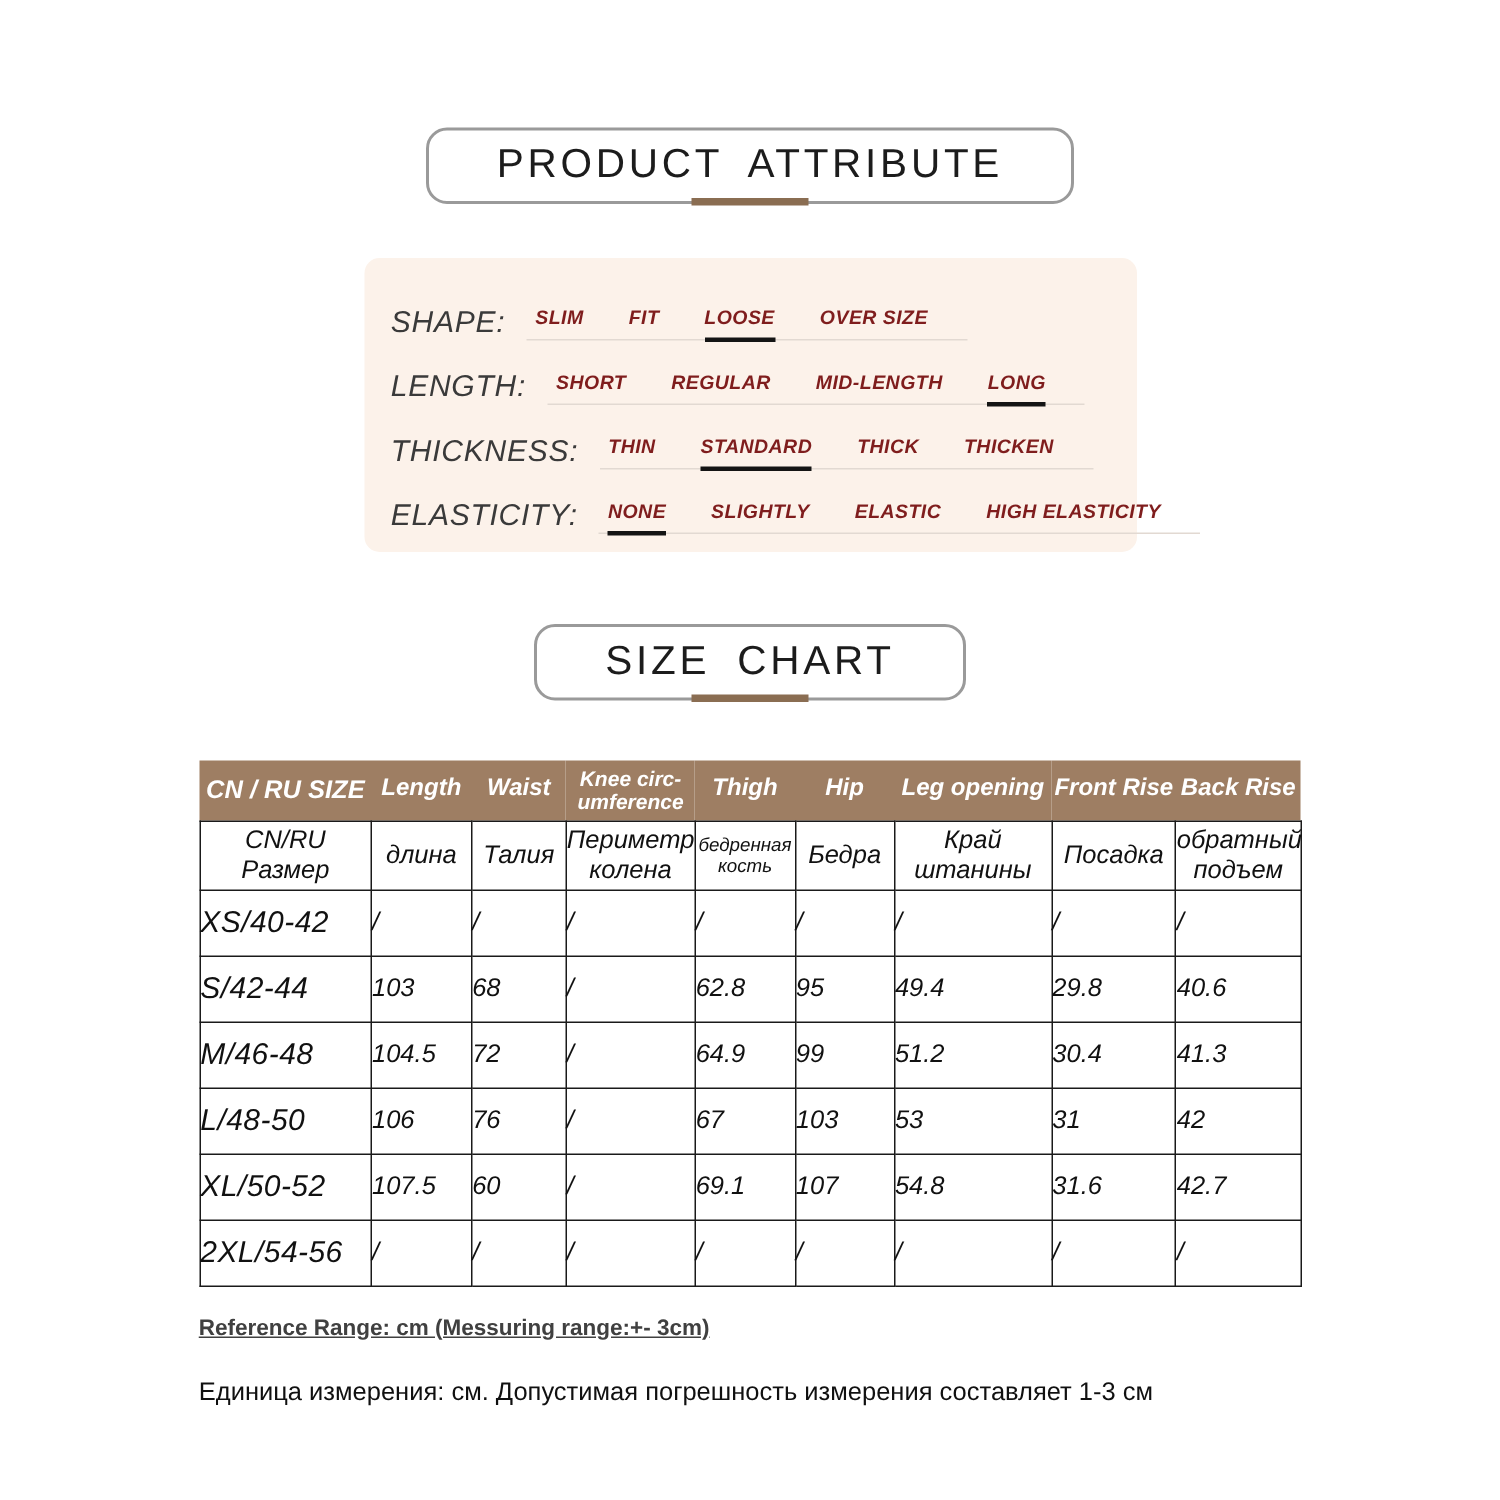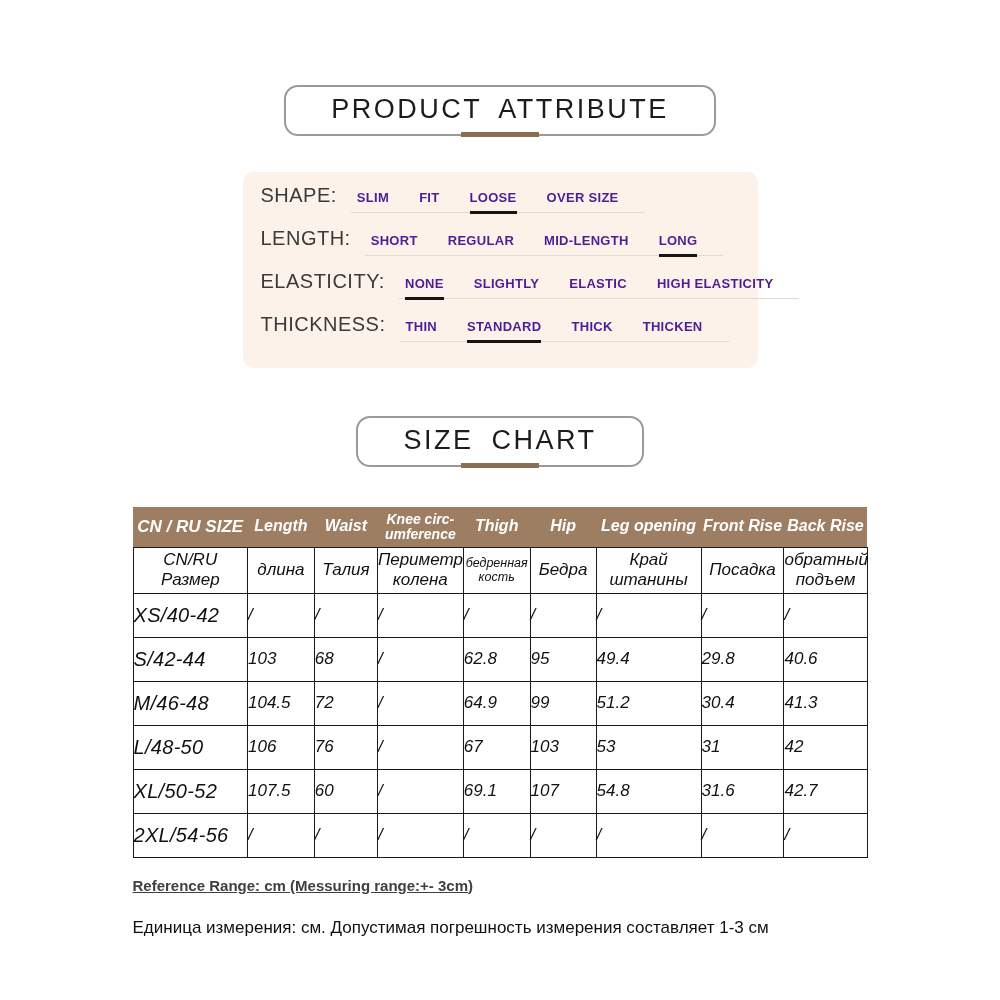--- a/index.html
+++ b/index.html
@@ -21,30 +21,30 @@
   .accent-bar {
     position:absolute; left:50%; transform:translateX(-50%);
     bottom:-3px; width:78px; height:5px; background:#8a6d52;
   }
 
   
   .attr-panel {
     margin:36px auto 0; width:515px; min-height:196px;
     background:#fcf2ea; border-radius:10px; padding:12px 18px;
   }
-  .attr-row { display:flex; align-items:flex-start; height:43px; }
+  .attr-row { display:flex; align-items:flex-end; height:43px;font-style:italic; }
   .attr-label {
     font-size:20px; color:#3a3a3a; letter-spacing:0.5px;
     margin-right:14px; white-space:nowrap;
   }
   .attr-options {
     display:inline-flex; align-items:center; gap:30px;
     padding:6px 26px 7px 6px; border-bottom:1px solid #e2d9d2;
   }
-  .opt { font-size:13px; font-weight:600; color:#4c1d95; letter-spacing:0.3px; white-space:nowrap; }
+  .opt { font-size:13px; font-weight:600; color:#7f1d1d; letter-spacing:0.3px; white-space:nowrap; }
   .opt.selected { position:relative; }
   .opt.selected::after {
     content:""; position:absolute; left:0; right:0; bottom:-9px;
     height:3px; background:#141414;
   }
 
   
   table.size-table {
     width:735px; margin:40px auto 0; border-collapse:collapse; table-layout:fixed;font-style:italic;
   }
@@ -102,36 +102,36 @@
       <span class="attr-label">LENGTH:</span>
       <span class="attr-options">
         <span class="opt">SHORT</span>
         <span class="opt">REGULAR</span>
         <span class="opt">MID-LENGTH</span>
         <span class="opt selected">LONG</span>
       </span>
     </div>
 
     <div class="attr-row">
+      <span class="attr-label">THICKNESS:</span>
+      <span class="attr-options">
+        <span class="opt">THIN</span>
+        <span class="opt selected">STANDARD</span>
+        <span class="opt">THICK</span>
+        <span class="opt">THICKEN</span>
+      </span>
+    </div>
+
+    <div class="attr-row">
       <span class="attr-label">ELASTICITY:</span>
       <span class="attr-options">
         <span class="opt selected">NONE</span>
         <span class="opt">SLIGHTLY</span>
         <span class="opt">ELASTIC</span>
         <span class="opt">HIGH ELASTICITY</span>
-      </span>
-    </div>
-
-    <div class="attr-row">
-      <span class="attr-label">THICKNESS:</span>
-      <span class="attr-options">
-        <span class="opt">THIN</span>
-        <span class="opt selected">STANDARD</span>
-        <span class="opt">THICK</span>
-        <span class="opt">THICKEN</span>
       </span>
     </div>
 
   </div>
 
   <div class="title-box sc">
     <span>SIZE CHART</span>
     <i class="accent-bar"></i>
   </div>
 

